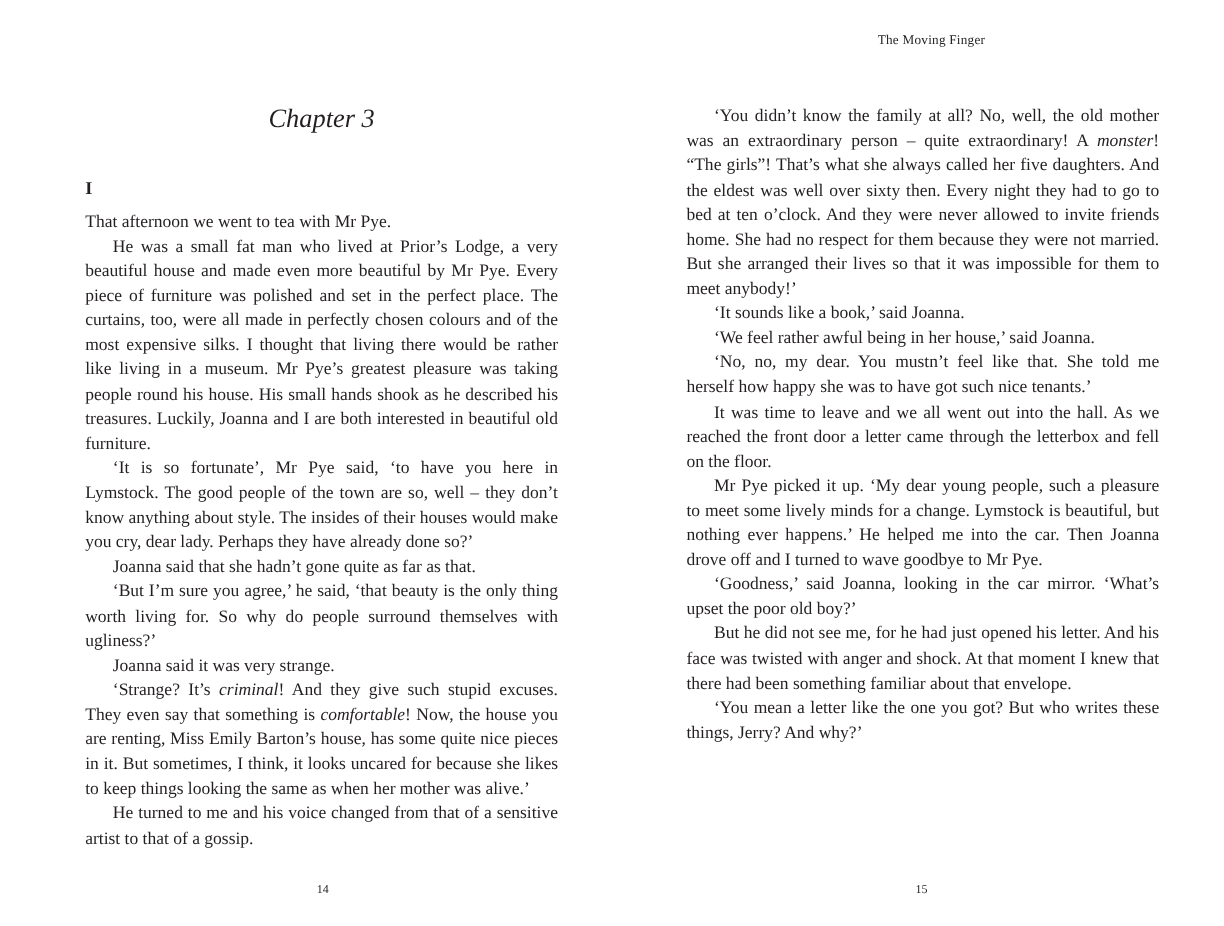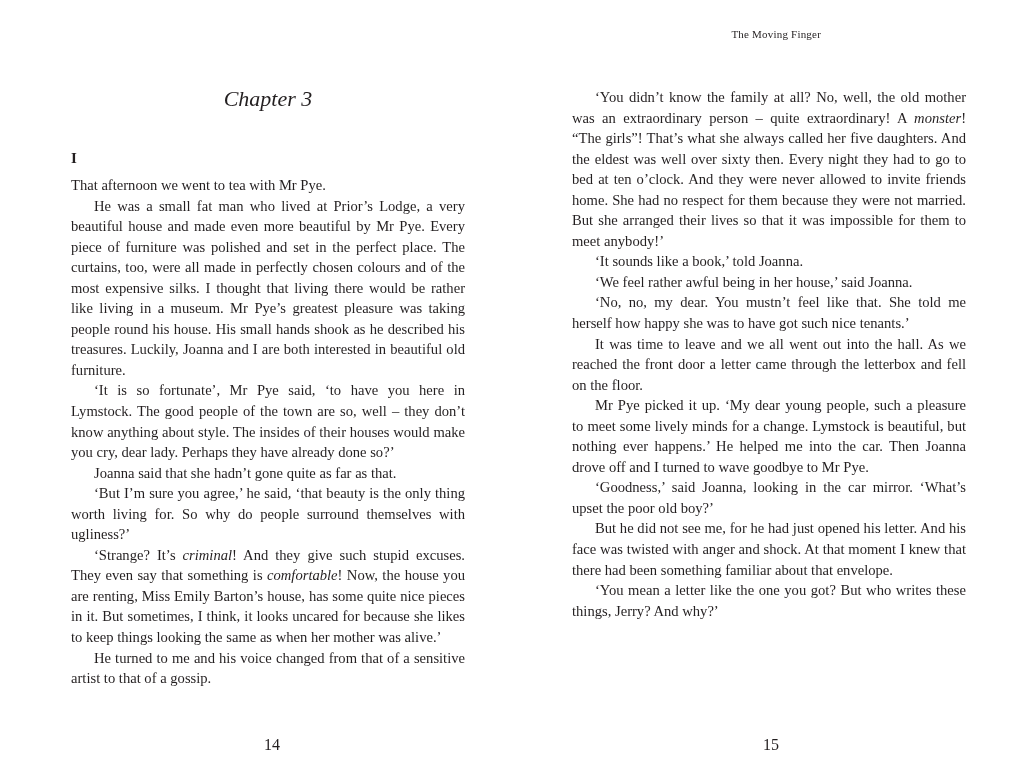--- a/index.html
+++ b/index.html
@@ -34,50 +34,51 @@
   }
   .page-left .body-text { top: 175px; }
   .page-right .body-text { top: 87px; }
 
   .body-text p { margin: 0; text-indent: 23px; }
   .body-text p.noindent { text-indent: 0; }
   .u { text-underline-offset: 2px; }
   .i { font-style: italic; }
 
   .folio {
-    position: absolute; top: 736px; font-size: 16px;
+    position: absolute; top: 736px; font-size: 10px;
   }
   .page-left .folio { left: 193px; }
   .page-right .folio { left: 191px; }
 </style>
 </head>
 <body>
 
 <div class="page page-left">
   <div class="chapter-title">Chapter 3</div>
   <div class="section-mark">I</div>
   <div class="body-text">
       <p class="noindent"><span>That afternoon we went to tea with Mr Pye.</span></p>
       <p><span>He was a small fat man who lived at Prior’s Lodge, a very beautiful house and made even more beautiful by Mr Pye. Every piece of furniture was polished and set in the perfect place. The curtains, too, were all made in perfectly chosen colours and of the most expensive silks. I thought that living there would be rather like living in a museum. Mr Pye’s greatest pleasure was taking people round his house. His small hands shook as he described his </span><span class="u">treasures</span><span>. Luckily, Joanna and I are both interested in beautiful old furniture.</span></p>
       <p><span>‘It is so fortunate’, Mr Pye said, ‘to have you here in Lymstock. The good people of the town are so, well – they don’t know anything about style. The insides of their houses would make you cry, dear lady. Perhaps they have already done so?’</span></p>
       <p><span>Joanna said that she hadn’t gone quite as far as that.</span></p>
       <p><span>‘But I’m sure you agree,’ he said, ‘that beauty is the only thing worth living for. So why do people surround themselves with ugliness?’</span></p>
+      <p><span>Joanna said it was very strange.</span></p>
       <p><span>‘Strange? It’s </span><span class="i">criminal</span><span>! And they give such stupid excuses. They even say that something is </span><span class="i">comfortable</span><span>! Now, the house you are renting, Miss Emily Barton’s house, has some quite nice pieces in it. But sometimes, I think, it looks uncared for because she likes to keep things looking the same as when her mother was alive.’</span></p>
       <p><span>He turned to me and his voice changed from that of a sensitive artist to that of a gossip.</span></p>
     </div>
   <div class="folio">14</div>
 </div>
 
 <div class="page page-right">
   <div class="running-header">
     <span>The Moving Finger</span>
   </div>
   <div class="body-text">
       <p><span>‘You didn’t know the family at all? No, well, the old mother was an extraordinary person – quite extraordinary! A </span><span class="i">monster</span><span>! “The girls”! That’s what she always called her five daughters. And the eldest was well over sixty then. Every night they had to go to bed at ten o’clock. And they were never allowed to invite friends home. She had no respect for them because they were not married. But she arranged their lives so that it was impossible for them to meet anybody!’</span></p>
-      <p><span>‘It sounds like a book,’ told Joanna.</span></p>
+      <p><span>‘It sounds like a book,’ said Joanna.</span></p>
       <p><span>‘We feel rather awful being in her house,’ said Joanna.</span></p>
       <p><span>‘No, no, my dear. You mustn’t feel like that. She told me herself how happy she was to have got such nice </span><span class="u">tenants</span><span>.’</span></p>
       <p><span>It was time to leave and we all went out into the hall. As we reached the front door a letter came through the letterbox and fell on the floor.</span></p>
       <p><span>Mr Pye picked it up. ‘My dear young people, such a pleasure to meet some lively minds for a change. Lymstock is beautiful, but nothing ever happens.’ He helped me into the car. Then Joanna drove off and I turned to wave goodbye to Mr Pye.</span></p>
       <p><span>‘Goodness,’ said Joanna, looking in the car mirror. ‘What’s upset the poor old boy?’</span></p>
       <p><span>But he did not see me, for he had just opened his letter. And his face was twisted with anger and shock. At that moment I knew that there had been something familiar about that envelope.</span></p>
       <p><span>‘You mean a letter like the one you got? But who writes these things, Jerry? And why?’</span></p>
     </div>
   <div class="folio">15</div>
 </div>

